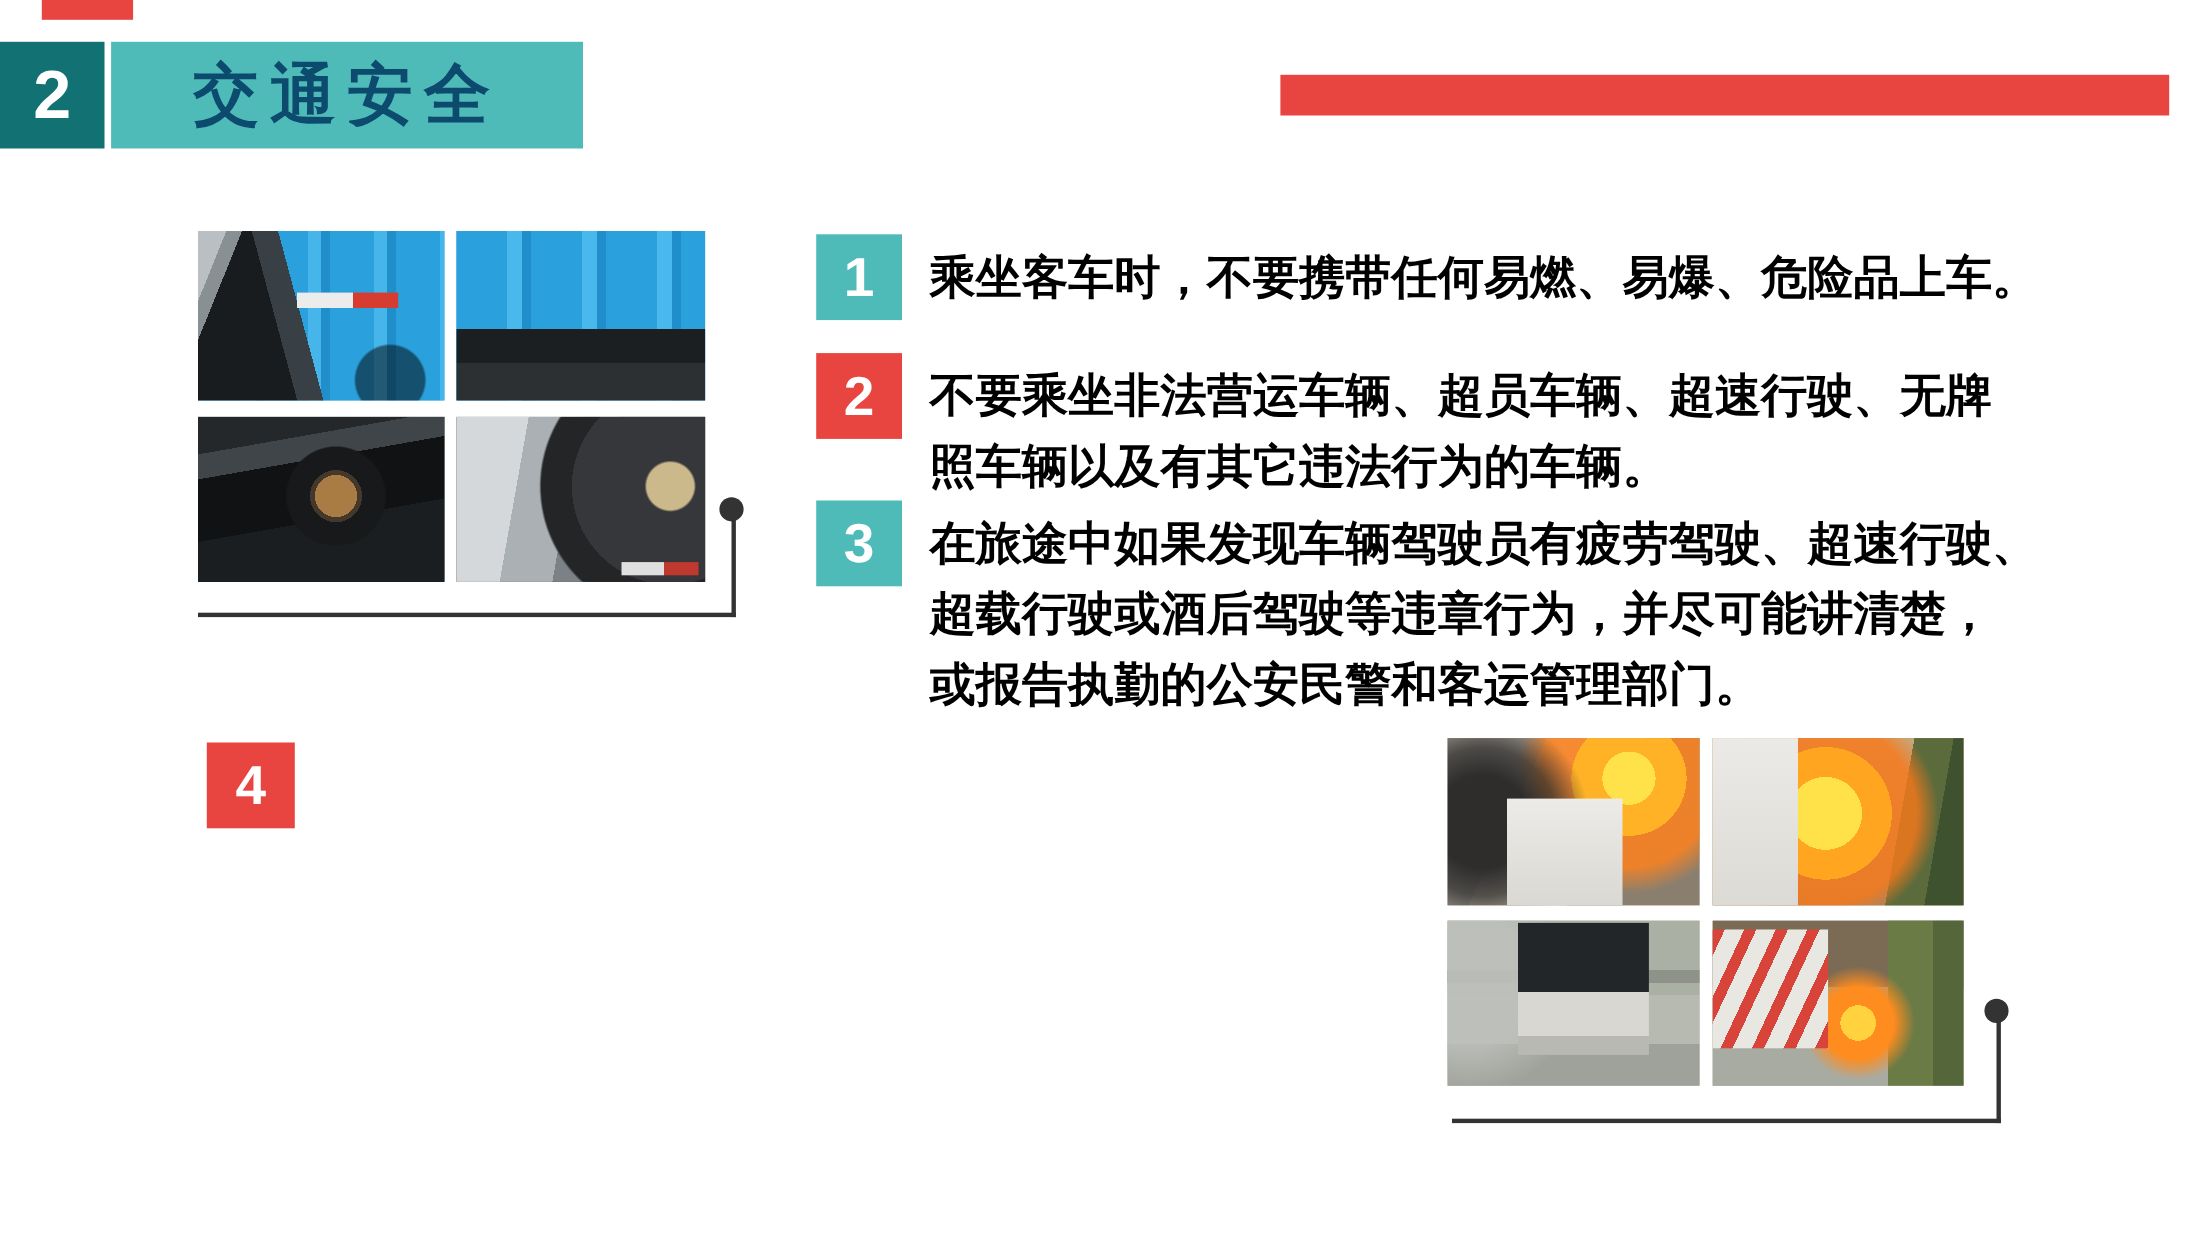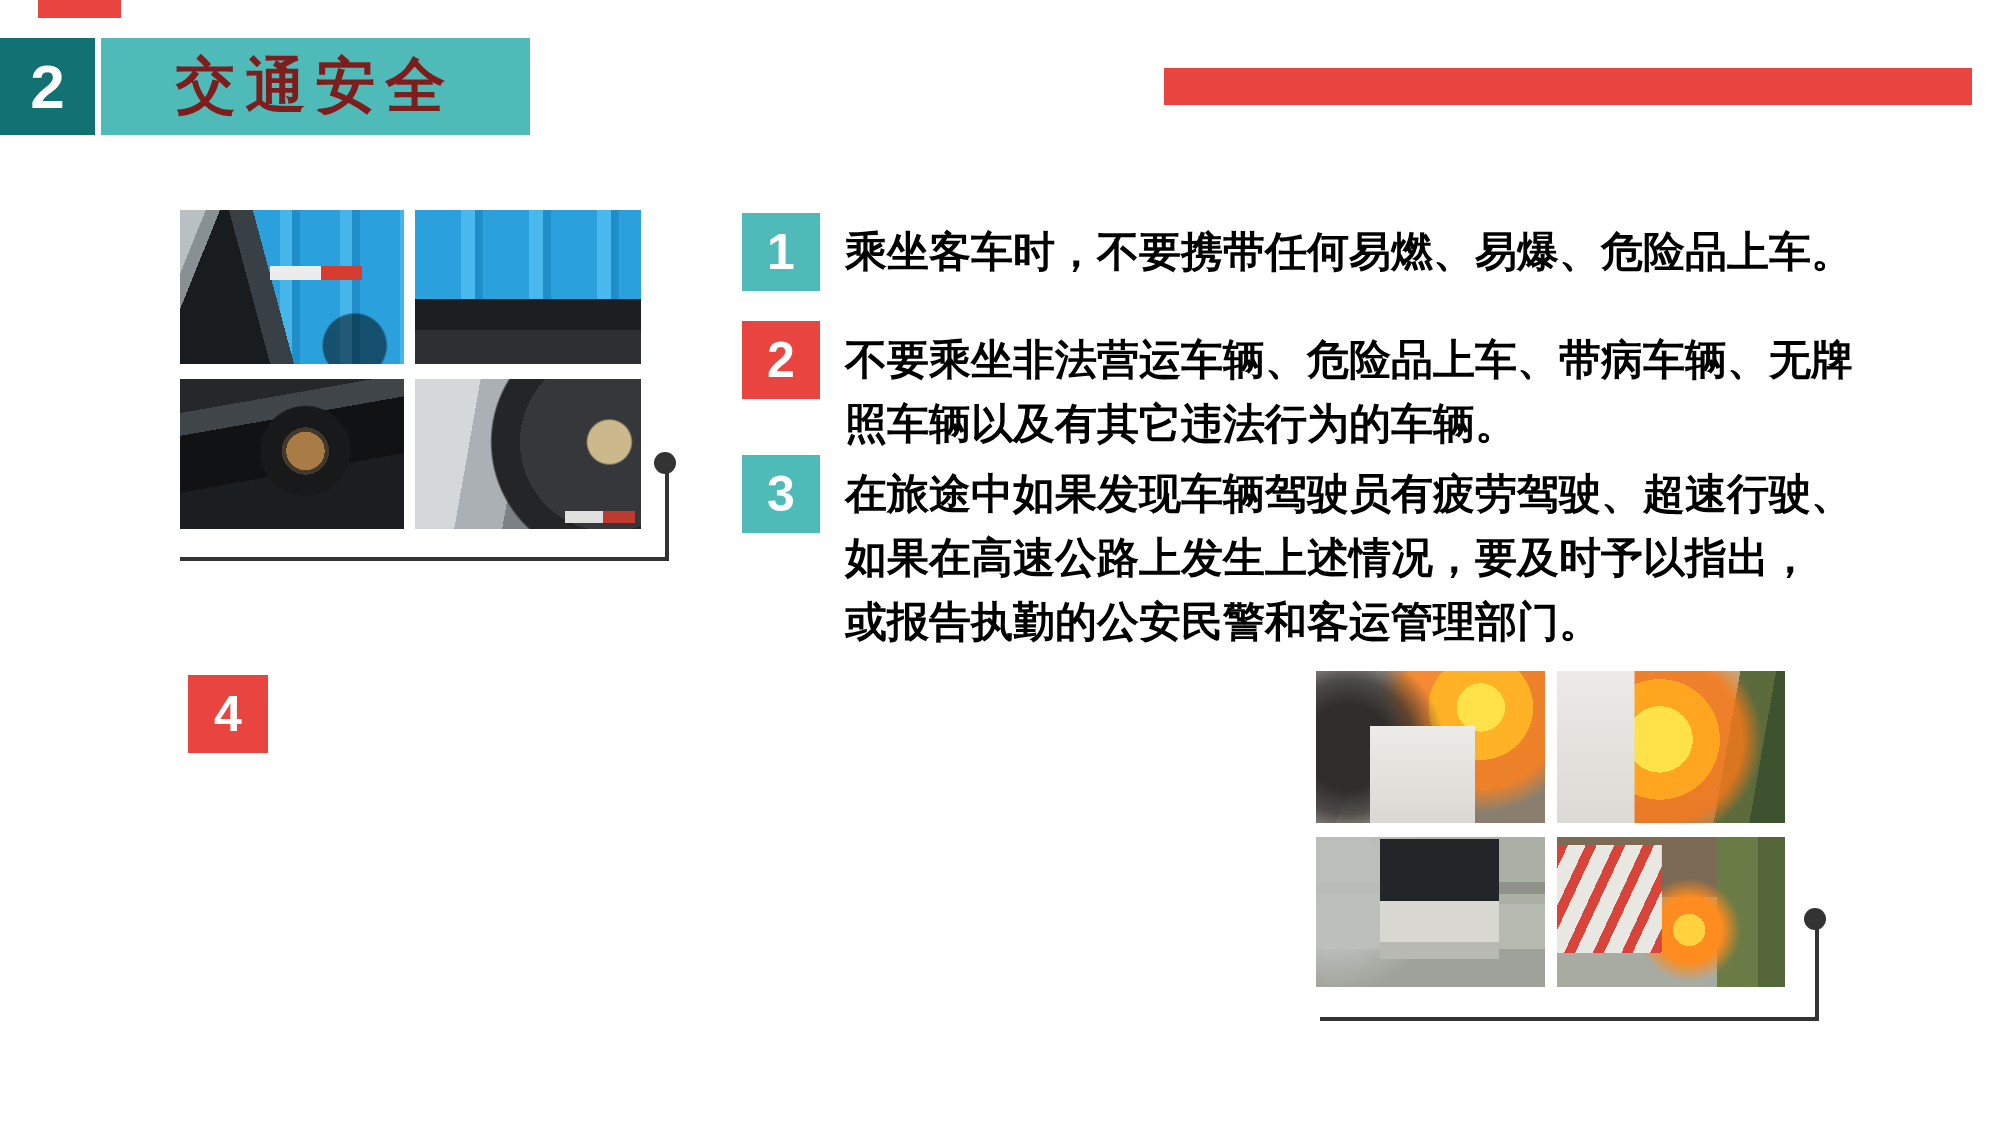--- a/index.html
+++ b/index.html
@@ -4,21 +4,21 @@
 <style>
   html,body{margin:0;padding:0;background:#fff;}
   body{font-family:"Liberation Sans","DejaVu Sans",sans-serif;}
   .slide{position:relative;width:2000px;height:1125px;background:#ffffff;overflow:hidden;}
 
   
   .red-chip{position:absolute;left:38px;top:0;width:83px;height:18px;background:var(--red);}
   .sec-num{position:absolute;left:0;top:38px;width:95px;height:97px;background:var(--teal-dark);
            color:#fff;font-weight:bold;font-size:62px;display:flex;align-items:center;justify-content:center;}
   .sec-banner{position:absolute;left:101px;top:38px;width:429px;height:97px;background:var(--teal);
-           color:#7f1d1d;font-weight:bold;font-size:60px;letter-spacing:10px;display:flex;align-items:center;justify-content:center;}
+           color:#0c4a6e;font-weight:bold;font-size:60px;letter-spacing:10px;display:flex;align-items:center;justify-content:center;}
   .page-title{position:absolute;left:648px;top:60px;font-size:44px;font-weight:bold;color:#111;letter-spacing:6px;}
   .title-bar{position:absolute;left:1164px;top:68px;width:808px;height:37px;background:var(--red);}
 
   
   .num-sq{position:absolute;width:78px;height:78px;display:flex;align-items:center;justify-content:center;
           color:#fff;font-weight:bold;font-size:50px;}
   .num-sq.teal{background:var(--teal);}
   .num-sq.red{background:var(--red);}
   .item-text{position:absolute;color:#000;font-size:42px;line-height:64px;font-weight:700;white-space:pre-line;}
   #item1-text{left:845px;top:213px;height:78px;display:flex;align-items:center;}
@@ -125,26 +125,26 @@
     <div class="q lc-br"></div>
   </div>
   <div class="deco-h" id="deco-l-h"></div>
   <div class="deco-v" id="deco-l-v"></div>
   <div class="deco-dot" id="deco-l-dot"></div>
 
   <div class="num-sq teal" id="item1-sq">1</div>
   <div class="item-text" id="item1-text">乘坐客车时，不要携带任何易燃、易爆、危险品上车。</div>
 
   <div class="num-sq red" id="item2-sq">2</div>
-  <div class="item-text" id="item2-text">不要乘坐非法营运车辆、危险品上车、带病车辆、无牌
+  <div class="item-text" id="item2-text">不要乘坐非法营运车辆、超员车辆、超速行驶、无牌
 照车辆以及有其它违法行为的车辆。</div>
 
   <div class="num-sq teal" id="item3-sq">3</div>
   <div class="item-text" id="item3-text">在旅途中如果发现车辆驾驶员有疲劳驾驶、超速行驶、
-如果在高速公路上发生上述情况，要及时予以指出，
+超载行驶或酒后驾驶等违章行为，并尽可能讲清楚，
 或报告执勤的公安民警和客运管理部门。</div>
 
   <div class="num-sq red" id="item4-sq">4</div>
 
   <div class="collage" id="right-collage">
     <div class="q rc-tl"></div>
     <div class="q rc-tr"></div>
     <div class="q rc-bl"></div>
     <div class="q rc-br"></div>
   </div>

